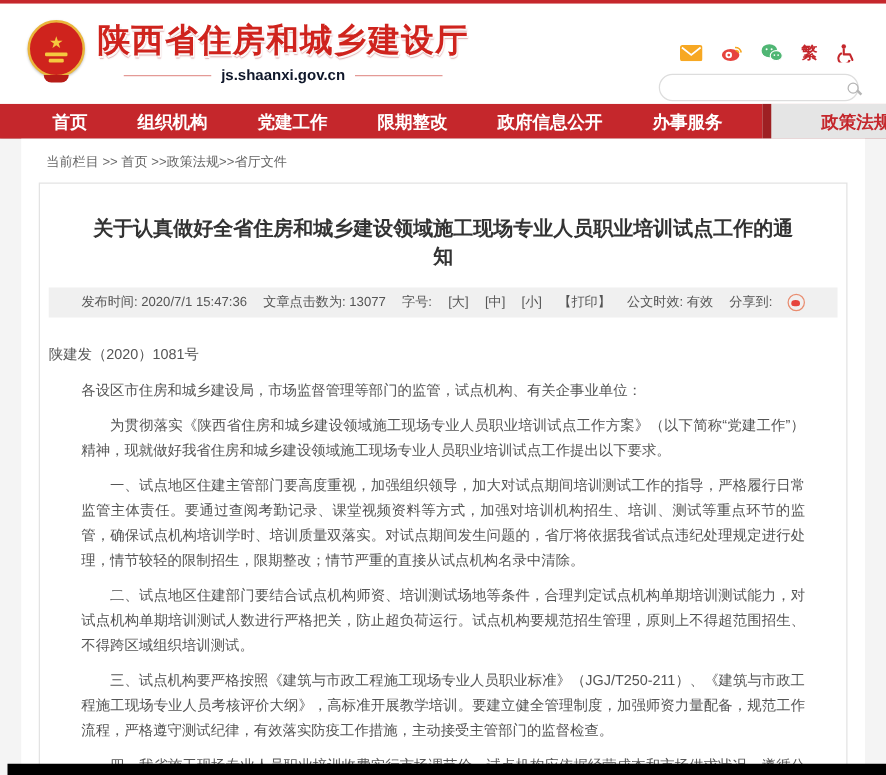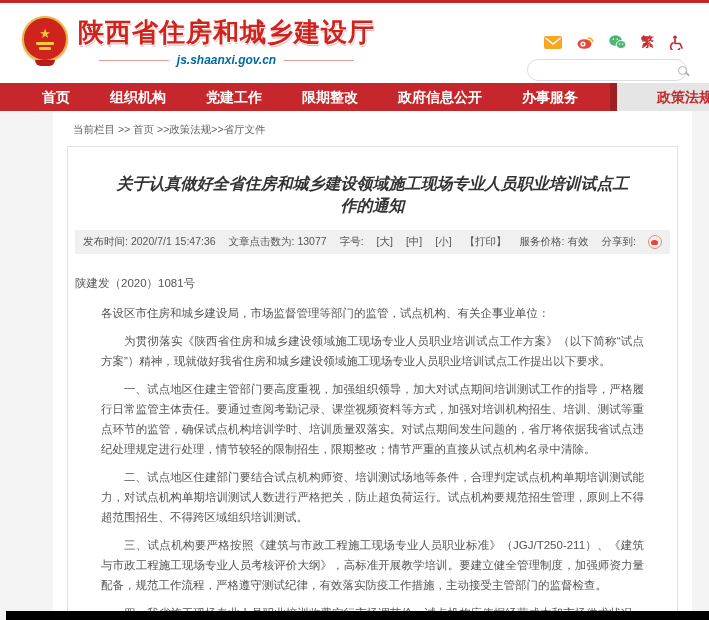--- a/index.html
+++ b/index.html
@@ -17,21 +17,21 @@
     align-items:center; justify-content:center; box-shadow:0 1px 2px rgba(0,0,0,.25); }
   .emblem .star { color:#f5c93f; font-size:13px; line-height:12px; }
   .emblem .gate { width:18px; height:3px; background:#f5c93f; margin-top:2px; border-radius:1px; }
   .emblem .gate2 { width:12px; height:3px; background:#f5c93f; margin-top:2px; border-radius:1px; }
   .emblem .ribbon { position:absolute; bottom:0; left:13px; width:20px; height:6px;
     background:#b71c18; border-radius:0 0 6px 6px; }
   .title-block { margin-left:10px; }
   .site-title { font-size:26px; font-weight:bold; color:#cf231d; letter-spacing:1px;
     text-shadow:1px 1px 0 rgba(255,255,255,.9), 1px 2px 1px rgba(160,20,20,.35); }
   .site-domain { margin-top:3px; display:flex; align-items:center; justify-content:center;
-    gap:8px; color:#0369a1; font-weight:bold; font-size:12px;font-style:italic; }
+    gap:8px; color:#0f172a; font-weight:bold; font-size:12px; }
   .site-domain::before, .site-domain::after { content:""; height:1px; width:70px;
     background:#e49a96; }
 
   .header-right { position:absolute; right:12px; top:30px; width:170px; }
   .quick-icons { display:flex; align-items:center; justify-content:flex-end;
     gap:15px; padding-right:14px; }
   .qicon { display:inline-flex; align-items:center; cursor:pointer; }
   .zh-trad { color:#c5272c; font-size:13px; font-weight:bold; }
   .searchbox { margin-top:8px; width:160px; height:22px; border:1px solid #ddd;
     border-radius:11px; background:#fff; display:flex; align-items:center; padding:0 8px; }
@@ -43,28 +43,28 @@
 
   
   .nav { height:28px; background:#c5272c; display:flex; justify-content:space-between;
     align-items:stretch; padding:0 14px 0 34px; box-shadow:0 3px 2px rgba(0,0,0,.35);gap:24px; }
   .nav-item { color:#fff; font-size:14px; font-weight:bold; line-height:28px;
     padding:0 8px; cursor:pointer; white-space:nowrap; }
   .nav-item.active { background:#e5e5e5; color:#c5272c; padding:0 40px;
     border-left:7px solid #9e2023; border-right:7px solid #9e2023; }
 
   
-  .main { position:absolute; top:111px; bottom:0; left:0; right:0; background:#f4f4f4;padding-left:36px; }
+  .main { position:absolute; top:111px; bottom:0; left:0; right:0; background:#f4f4f4; }
   .wrapper { margin:0 17px; background:#fff; height:100%; padding-top:4px; }
   .breadcrumb { font-size:10.5px; color:#666; padding:8px 0 9px 20px; }
   .card { margin:0 14px; border:1px solid #e3e3e3; background:#fff;
     padding:0 7px 30px 7px; min-height:460px; }
 
   .article-title { margin-top:26px; text-align:center; font-size:16px; font-weight:bold;
-    color:#333; line-height:22px; padding:0 34px;font-style:italic; }
+    color:#333; line-height:22px; padding:0 34px; }
   .meta-bar { margin-top:13px; background:#f0f0f0; height:24px; display:flex;
     justify-content:center; align-items:center; gap:13px; font-size:10.5px; color:#555; }
   .meta-seg { white-space:nowrap; }
   .meta-link { cursor:pointer; }
   .share-wrap { display:flex; align-items:flex-end; gap:12px; }
   .weibo-share { width:14px; height:14px; border:1px solid #e98d70; border-radius:50%;
     display:inline-flex; align-items:center; justify-content:center; }
   .weibo-share i { width:7px; height:5px; background:#e6443d; border-radius:50% 50% 40% 40%; display:block; }
 
   .doc-number { margin-top:22px; text-align:left; font-size:11.5px; color:#555; }
@@ -158,34 +158,34 @@
       <div class="article-title">关于认真做好全省住房和城乡建设领域施工现场专业人员职业培训试点工作的通知</div>
 
       <div class="meta-bar">
         <span class="meta-seg">发布时间: 2020/7/1 15:47:36</span>
         <span class="meta-seg">文章点击数为: 13077</span>
         <span class="meta-seg">字号:</span>
         <span class="meta-seg meta-link">[大]</span>
         <span class="meta-seg meta-link">[中]</span>
         <span class="meta-seg meta-link">[小]</span>
         <span class="meta-seg meta-link">【打印】</span>
-        <span class="meta-seg">服务价格: 有效</span>
+        <span class="meta-seg">公文时效: 有效</span>
         <span class="share-wrap">
           <span class="meta-seg">分享到:</span>
           <span class="weibo-share">
               <i></i>
             </span>
         </span>
       </div>
 
       <div class="doc-number">陕建发（2020）1081号</div>
 
       <div class="body-text">
         <div class="salutation">各设区市住房和城乡建设局，市场监督管理等部门的监管，试点机构、有关企事业单位：</div>
-        <p class="para">为贯彻落实《陕西省住房和城乡建设领域施工现场专业人员职业培训试点工作方案》（以下简称“试点方案”）精神，现就做好我省住房和城乡建设领域施工现场专业人员职业培训试点工作提出以下要求。</p>
+        <p class="para">为贯彻落实《陕西省住房和城乡建设领域施工现场专业人员职业培训试点工作方案》（以下简称“党建工作”）精神，现就做好我省住房和城乡建设领域施工现场专业人员职业培训试点工作提出以下要求。</p>
         <p class="para">一、试点地区住建主管部门要高度重视，加强组织领导，加大对试点期间培训测试工作的指导，严格履行日常监管主体责任。要通过查阅考勤记录、课堂视频资料等方式，加强对培训机构招生、培训、测试等重点环节的监管，确保试点机构培训学时、培训质量双落实。对试点期间发生问题的，省厅将依据我省试点违纪处理规定进行处理，情节较轻的限制招生，限期整改；情节严重的直接从试点机构名录中清除。</p>
         <p class="para">二、试点地区住建部门要结合试点机构师资、培训测试场地等条件，合理判定试点机构单期培训测试能力，对试点机构单期培训测试人数进行严格把关，防止超负荷运行。试点机构要规范招生管理，原则上不得超范围招生、不得跨区域组织培训测试。</p>
         <p class="para">三、试点机构要严格按照《建筑与市政工程施工现场专业人员职业标准》（JGJ/T250-211）、《建筑与市政工程施工现场专业人员考核评价大纲》，高标准开展教学培训。要建立健全管理制度，加强师资力量配备，规范工作流程，严格遵守测试纪律，有效落实防疫工作措施，主动接受主管部门的监督检查。</p>
         <p class="para">四、我省施工现场专业人员职业培训收费实行市场调节价，试点机构应依据经营成本和市场供求状况，遵循公平、合法和诚信的原则，自主制定。要在经营场所或缴费地点的醒目位置公示服务项目、服务内容、定价形式、政策依据、等级或者规格、服务价格，以及内部监督电话，行业主管部门监督电话及价格举报电话，按规定使用税务发票，自觉接受价格主管、市场监督管理等部门的监管。职业培训收费标准要及时向价格和住建主管部门备案，不得随意调整定价。</p>
       </div>
     </div>
   </div>
 </div>
 
 <div class="bottom-bar"></div>

